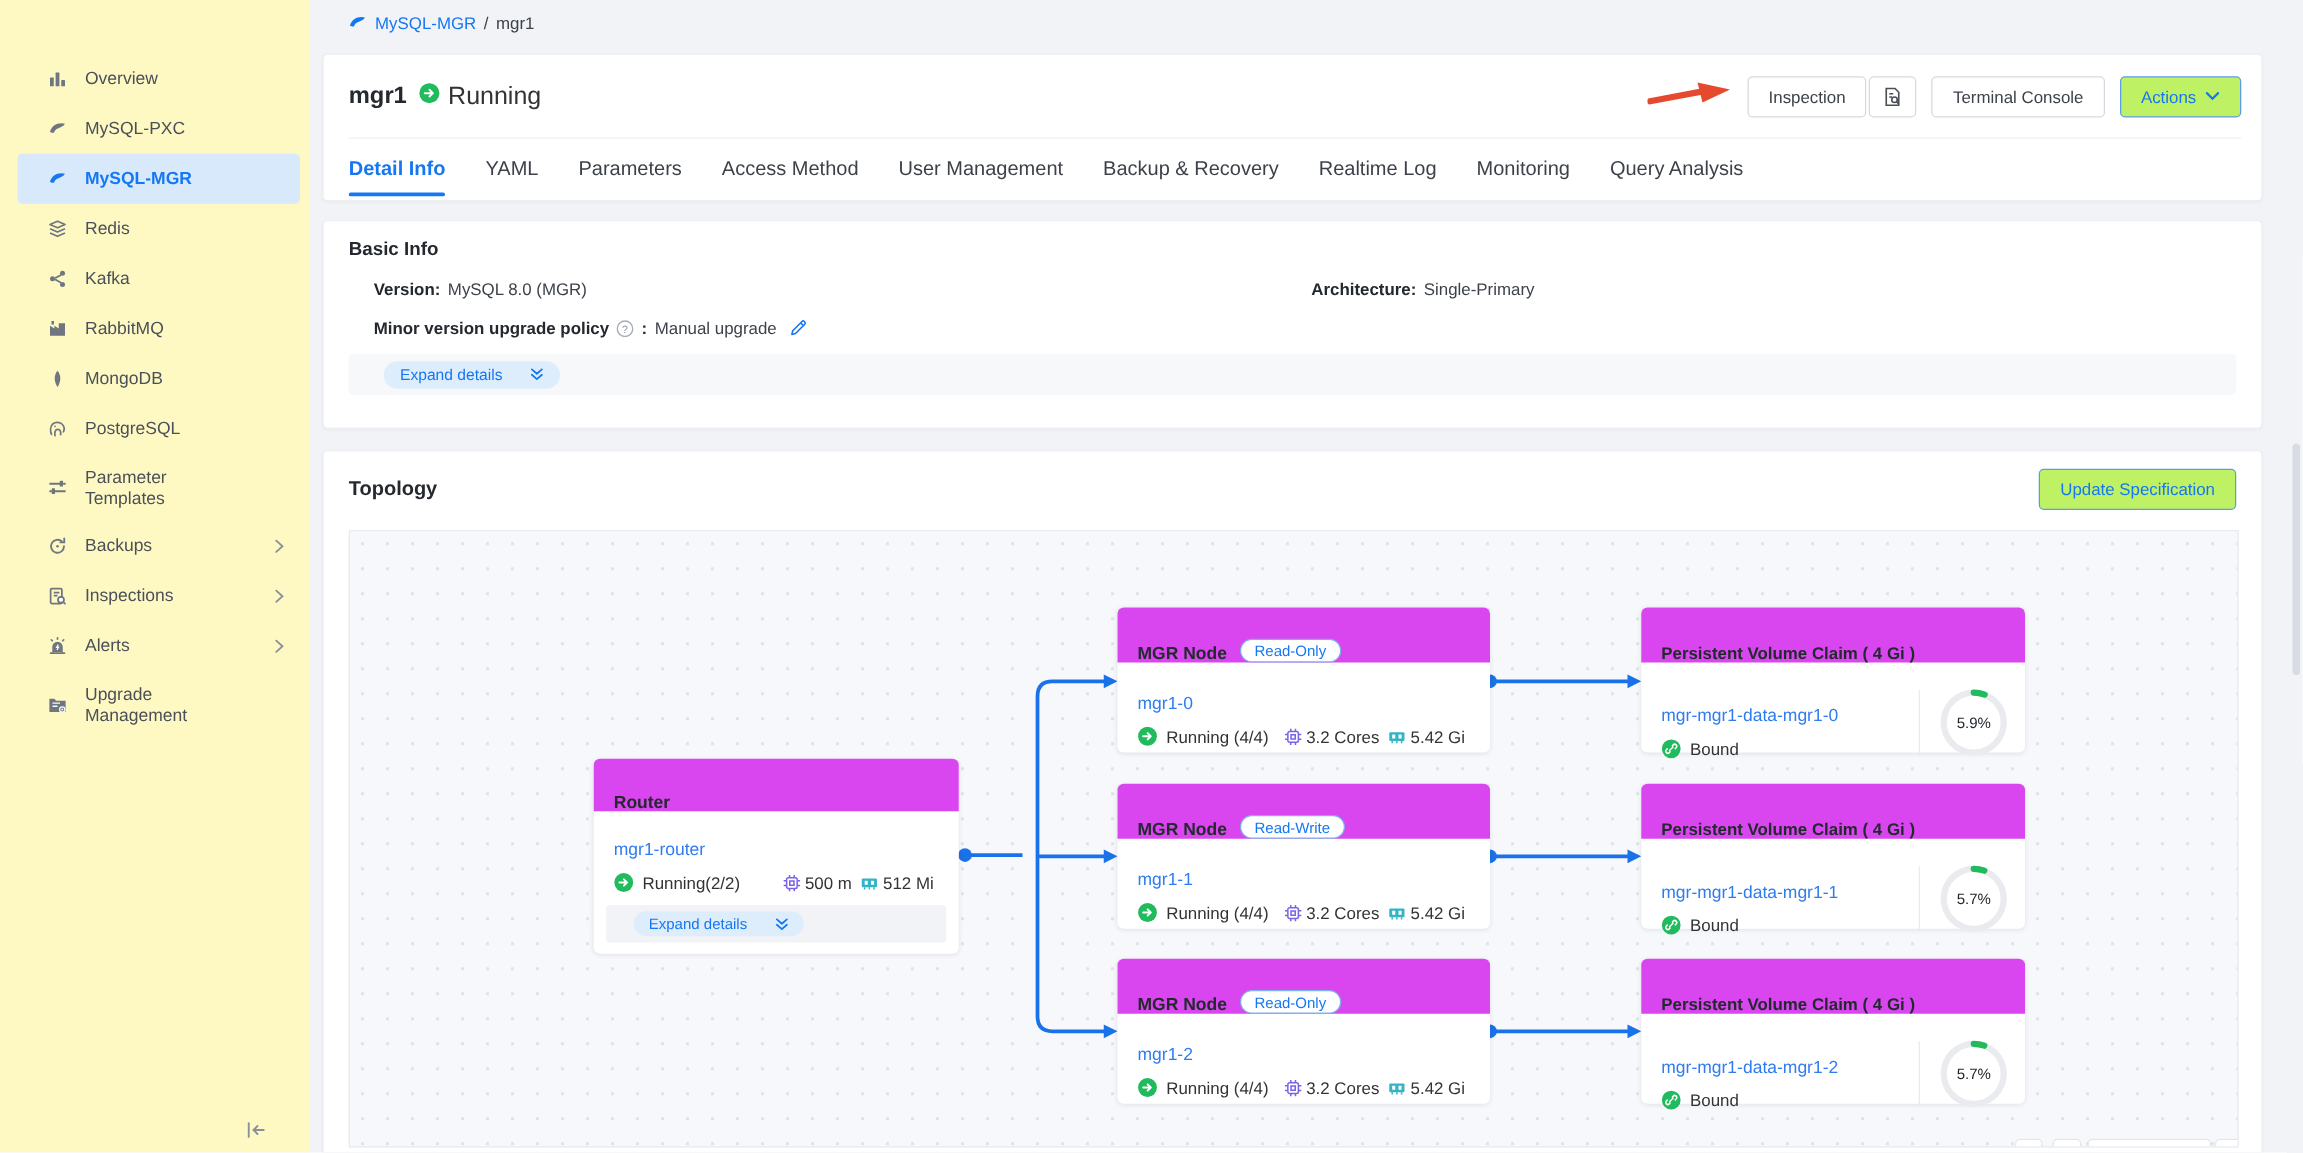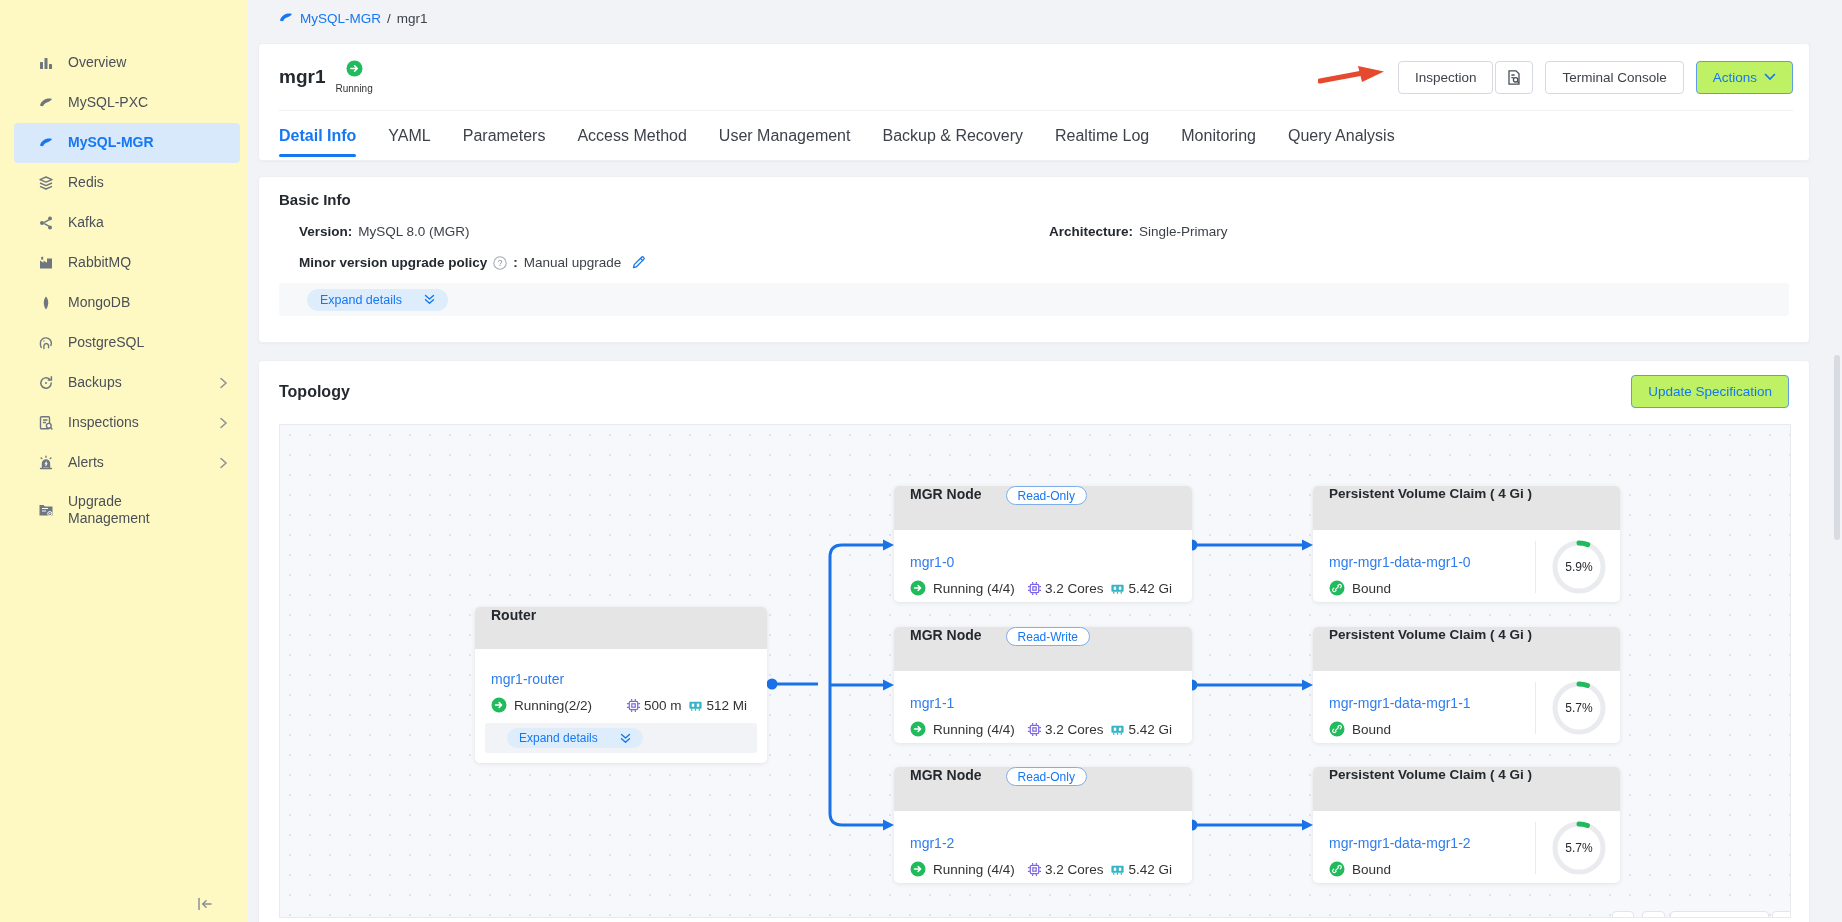--- a/index.html
+++ b/index.html
@@ -25,21 +25,21 @@
 
   
   .breadcrumb { position:absolute; left:30px; top:10px; display:flex; align-items:center; gap:6px; font-size:13.5px; }
   .breadcrumb .bc-parent { color:#1677F2; cursor:pointer; }
   .breadcrumb .bc-sep, .breadcrumb .bc-cur { color:#3D424A; }
 
   
   .header-card { top:43px; height:118px; padding:0 16px 0 20px; }
   .title-row { display:flex; align-items:center; height:66px; gap:10px; }
   .page-title { font-size:19px; font-weight:bold; color:#24292F; }
-  .status-badge { display:flex; align-items:center; gap:6px; font-size:10px; color:#333;flex-direction:column; }
+  .status-badge { display:flex; align-items:flex-start; gap:6px; font-size:20px; color:#333; }
   .hdr-buttons { margin-left:auto; display:flex; align-items:center; gap:12px; }
   .btn { display:inline-flex; align-items:center; justify-content:center; gap:7px; height:33px; padding:0 16px;
          background:#fff; border:1px solid #D5D9E0; border-radius:4px; font-size:13.5px; color:#3D424A; cursor:pointer; white-space:nowrap; }
   .btn.icon-only { padding:0 10px; }
   .btn.blue { background:#bef264; border-color:#5E9BE8; color:#1677F2; }
   .insp-group { display:flex; gap:2px; }
   .red-arrow { position:absolute; left:1100px; top:62px; }
 
   .tabs { display:flex; gap:32px; border-top:1px solid #EEF0F3; padding-top:0; height:51px; align-items:center; }
   .tab { font-size:16px; color:#3D424A; cursor:pointer; position:relative; height:100%; display:flex; align-items:center; }
@@ -60,39 +60,39 @@
   
   .topo-card { top:360px; height:562px; padding:14px 20px; border-bottom:none; border-bottom-left-radius:0; border-bottom-right-radius:0; }
   .topo-head { display:flex; align-items:center; }
   .topo-head .section-title { font-size:16px; }
   .upd-btn { margin-left:auto; }
   .canvas { position:relative; margin-top:16px; width:1512px; height:494px; background:#F7F8FB; border:1px solid #E7EAEF;
             background-image:radial-gradient(circle,#DFE3EA 1.3px,transparent 1.5px); background-size:20px 20px; overflow:hidden; }
   .wires { position:absolute; left:0; top:0; z-index:0; }
 
   .tnode { position:absolute; z-index:1; background:#fff; border-radius:5px; box-shadow:0 1px 4px rgba(30,40,60,.10); }
-  .tnode-head { height:44px; background:#e5e5e5; border-radius:5px 5px 0 0; display:flex; align-items:flex-start; gap:24px; padding:0 16px; }
+  .tnode-head { height:44px; background:#d946ef; border-radius:5px 5px 0 0; display:flex; align-items:flex-end; gap:10px; padding:0 16px; }
   .tnode-type { font-size:14px; font-weight:bold; color:#24292F; }
   .pvc .tnode-type { font-size:13.5px; }
   .role-pill { display:inline-flex; align-items:center; border:1px solid #7FAEE8; color:#1677F2; background:#fff;
                border-radius:999px; padding:1.5px 11px; font-size:12px; }
   .tnode-body { padding:8px 16px 10px; }
   .tlink { display:inline-block; color:#2E7CF0; font-size:14px; cursor:pointer; text-decoration:none; margin-top:16px; }
   .trow { display:flex; align-items:center; gap:7px; font-size:13.5px; color:#333; margin-top:9px; }
   .res { margin-left:auto; display:flex; align-items:center; gap:3px; }
   .res .num { margin-right:4px; }
 
   .router { left:195px; top:182px; width:292px; height:156px; }
   .router .tnode-head { height:42px; }
   .router-strip { margin:10px 10px 0; height:30px; background:#F1F3F6; border-radius:3px; display:flex; align-items:center; }
   .router-strip .expand-pill { margin-left:22px; padding:3px 12px; font-size:12px; background:#DEEDFB; }
 
   .mgr, .pvc { width:298px; height:116px; }
   .pvc { width:307px; }
-  .pvc-body { display:flex; align-items:center; padding:8px 12px 10px 16px; }
+  .pvc-body { display:flex; align-items:center; padding:18px 12px 10px 16px; }
   .pvc-left { flex:1; }
   .pvc-left .trow { margin-top:9px; }
   .pvc-div { width:1px; height:52px; background:#E8EAEE; margin:0 6px 0 4px; }
   .donut { position:relative; width:58px; height:58px; margin-left:8px; }
   .donut-label { position:absolute; inset:0; display:flex; align-items:center; justify-content:center; font-size:12px; color:#24292F; }
 
   .cut-btn { position:absolute; background:#fff; border:1px solid #E2E5EA; border-radius:4px; height:20px; top:486px; }
 
   .scroll-thumb { position:absolute; right:2px; top:355px; width:6px; height:185px; background:#D8DBE1; border-radius:3px; }
 </style>
@@ -180,20 +180,33 @@
       <span class="ic">
           <svg width="16" height="16" viewBox="0 0 16 16" fill="none" stroke="#6F7680" stroke-width="1.4" stroke-linecap="round">
             <path d="M3.2 12.5C2 9.5 2.2 5.8 4.4 4 6.5 2.3 10 2.5 11.8 4.4c1.5 1.6 1.9 4 1 6"></path>
             <path d="M6 13.5c-.6-2.5.3-5 2.2-5 1.8 0 2.8 1.8 2.3 4.2"></path>
             <circle cx="6" cy="6" r="0.7" fill="#6F7680" stroke="none"></circle>
           </svg>
         </span>
       <span class="lbl">PostgreSQL</span>
     </div>
 
+    <div class="side-item two">
+      <span class="ic">
+          <svg width="16" height="16" viewBox="0 0 16 16" fill="#6F7680">
+            <rect x="1.5" y="4.2" width="9" height="1.6"></rect>
+            <rect x="12.5" y="4.2" width="2" height="1.6"></rect>
+            <rect x="9.8" y="2.6" width="2.6" height="4.6" rx="0.5"></rect>
+            <rect x="1.5" y="10.2" width="2" height="1.6"></rect>
+            <rect x="6" y="10.2" width="8.5" height="1.6"></rect>
+            <rect x="3.4" y="8.6" width="2.6" height="4.6" rx="0.5"></rect>
+          </svg>
+        </span>
+      <span class="lbl">Parameter Templates</span>
+    </div>
 
     <div class="side-item">
       <span class="ic">
           <svg width="16" height="16" viewBox="0 0 16 16" fill="none" stroke="#6F7680" stroke-width="1.5" stroke-linecap="round">
             <path d="M13.2 8a5.2 5.2 0 1 1-1.7-3.85"></path>
             <path d="M13.4 1.8v3.1h-3.1"></path>
             <circle cx="8" cy="8" r="1" fill="#6F7680" stroke="none"></circle>
           </svg>
         </span>
       <span class="lbl">Backups</span>

